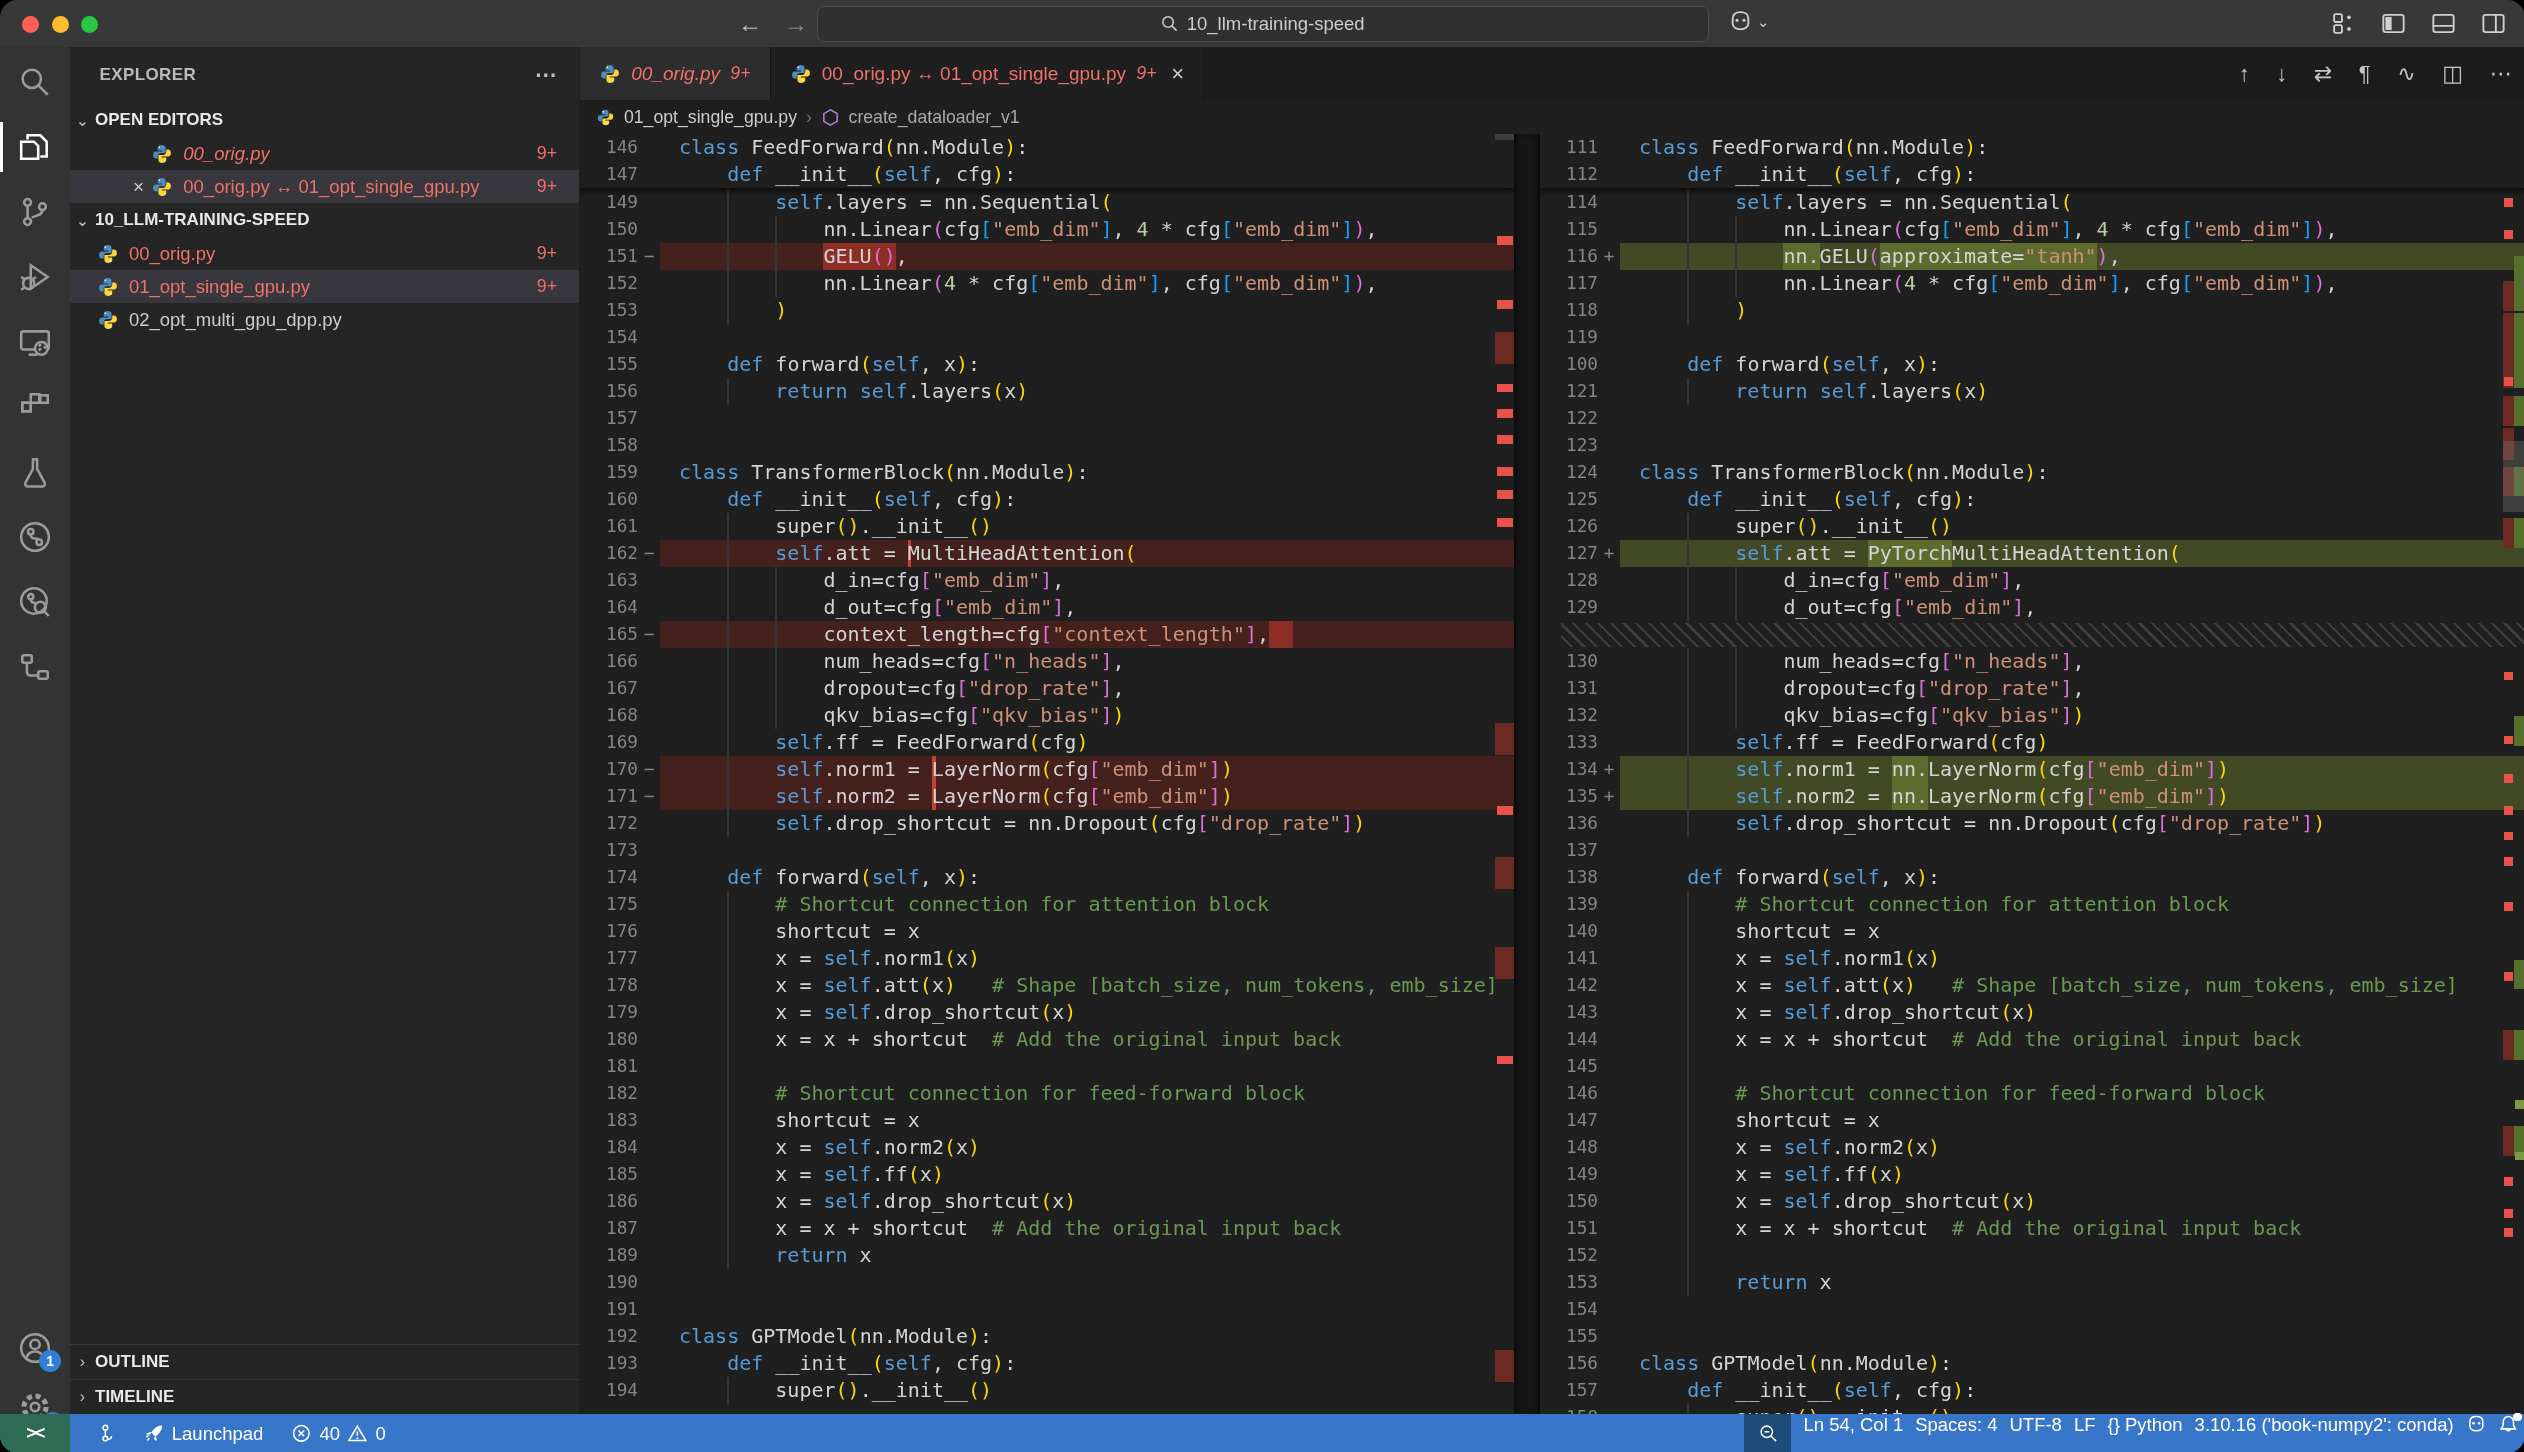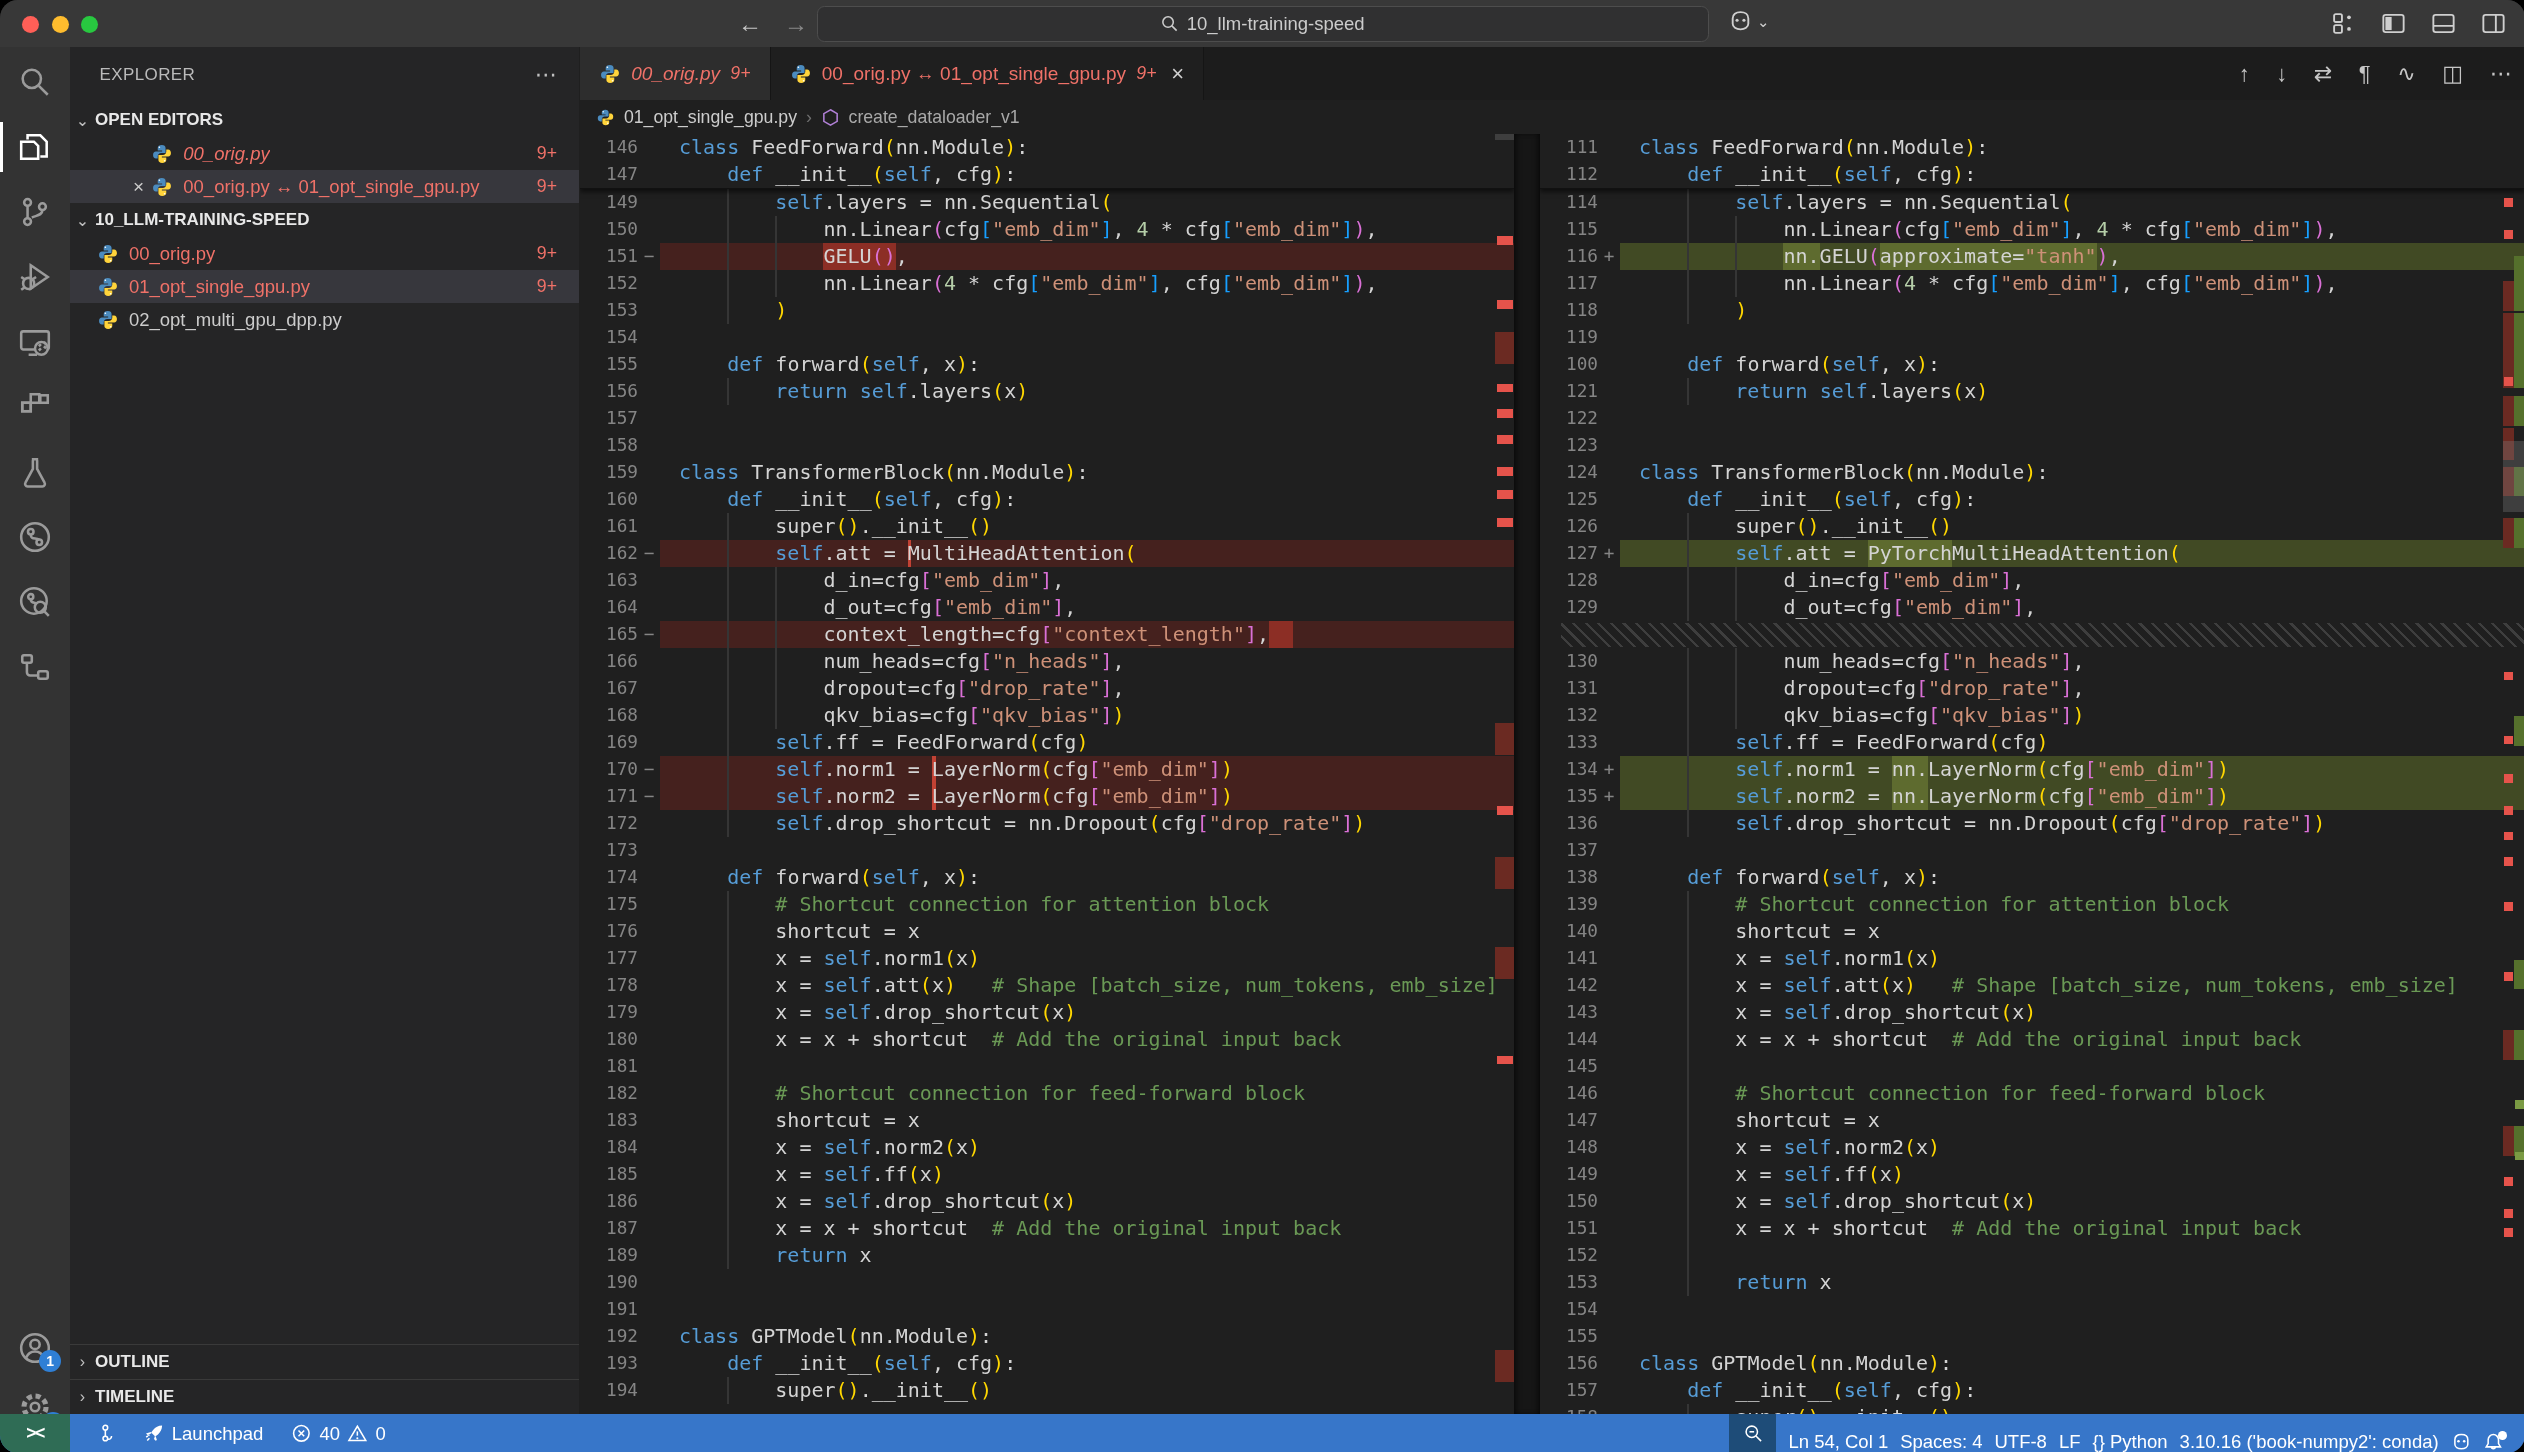--- a/index.html
+++ b/index.html
@@ -16,21 +16,21 @@
   #tb-right svg{width:25px;height:25px;}
   
   #activitybar{position:absolute;left:0;top:47px;bottom:39px;width:70px;background:#333333;}
   .ab-item{position:absolute;left:0;width:70px;height:62px;display:flex;align-items:center;justify-content:center;color:#9b9b9b;}
   .ab-item svg{width:34px;height:34px;}
   .ab-item.active{color:#ffffff;}
   .ab-item.active::before{content:"";position:absolute;left:0;top:5.9px;bottom:5.9px;width:3px;background:#fff;}
   .ab-badge{position:absolute;right:8.9px;bottom:7.4px;min-width:22px;height:22px;border-radius:11px;background:#2f7fd5;color:#fff;font-size:14px;display:flex;align-items:center;justify-content:center;font-weight:bold;}
   
   #sidebar{position:absolute;left:70px;top:47px;bottom:39px;width:509px;background:#252526;color:#cccccc;}
-  #explorer-head{position:absolute;top:0;left:0;right:0;height:56px;display:flex;align-items:center;}
+  #explorer-head{position:absolute;top:0;left:0;right:0;height:56px;display:flex;align-items:center;font-weight:bold;}
   #explorer-title{margin-left:29.5px;font-size:17px;color:#bbbbbb;letter-spacing:0.4px;}
   #explorer-more{position:absolute;right:20.7px;font-size:22px;color:#c0c0c0;letter-spacing:1.5px;}
   .sec-head{display:flex;align-items:center;height:34px;font-weight:bold;font-size:17px;color:#e8e8e8;}
   .sec-head .chev{width:25px;text-align:center;color:#c0c0c0;font-weight:normal;font-size:16px;}
   .srow{display:flex;align-items:center;height:33px;font-size:18.5px;position:relative;}
   .srow.sel{background:#37373d;}
   .srow .close-x{width:25px;text-align:center;color:#cccccc;font-size:19px;}
   .srow .ficon{width:22px;height:22px;margin-right:10.3px;flex:0 0 auto;}
   .srow .flabel{white-space:nowrap;overflow:hidden;}
   .srow .flabel.err{color:#ef7168;}
@@ -80,21 +80,21 @@
   #ruler-left{width:19px;}
   #ruler-right{width:22px;}
   .rm{position:absolute;}
   .thumb{position:absolute;left:0;right:0;background:rgba(120,120,120,.35);}
   
   #statusbar{position:absolute;left:0;right:0;bottom:0;height:39px;background:#3776c9;color:#fff;font-size:18.5px;display:flex;align-items:center;}
   #sb-remote{width:70px;height:39px;background:#2f6c55;display:flex;align-items:center;justify-content:center;font-weight:bold;font-size:17.7px;letter-spacing:-1.5px;flex:0 0 auto;}
   #sb-left{display:flex;align-items:center;gap:28px;margin-left:25px;}
   .sbitem{display:flex;align-items:center;gap:7.4px;white-space:nowrap;}
   .sbitem svg{width:20.7px;height:20.7px;}
-  #sb-right{margin-left:auto;display:flex;align-items:flex-end;gap:12px;padding-right:21px;}
+  #sb-right{margin-left:auto;display:flex;align-items:flex-start;gap:12px;padding-right:6px;}
   #sb-zoom{width:47px;height:39px;background:#1e4c78;display:flex;align-items:center;justify-content:center;}
   .belldot{position:absolute;top:-1.5px;right:-3px;width:8.9px;height:8.9px;border-radius:50%;background:#fff;}
 </style>
 </head>
 <body>
 
 <div id="win">
 
   <div id="titlebar">
     <div class="tl" style="left:22px;background:#ff5f57"></div>

